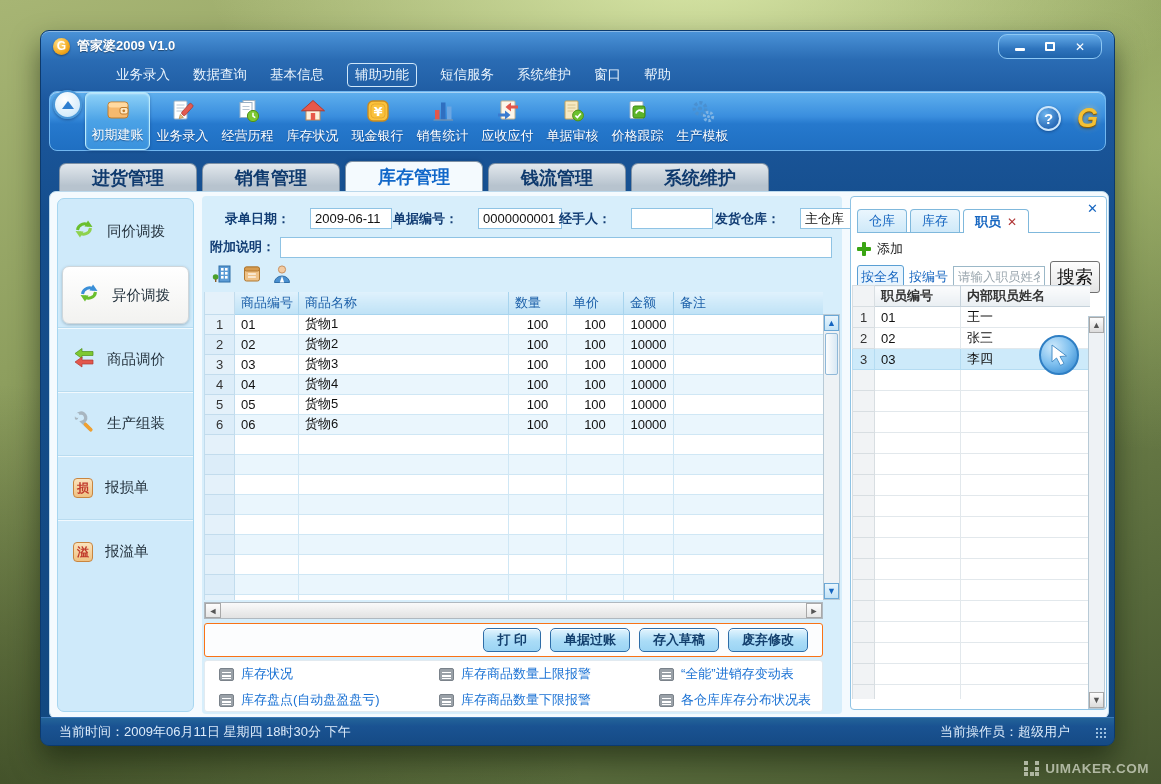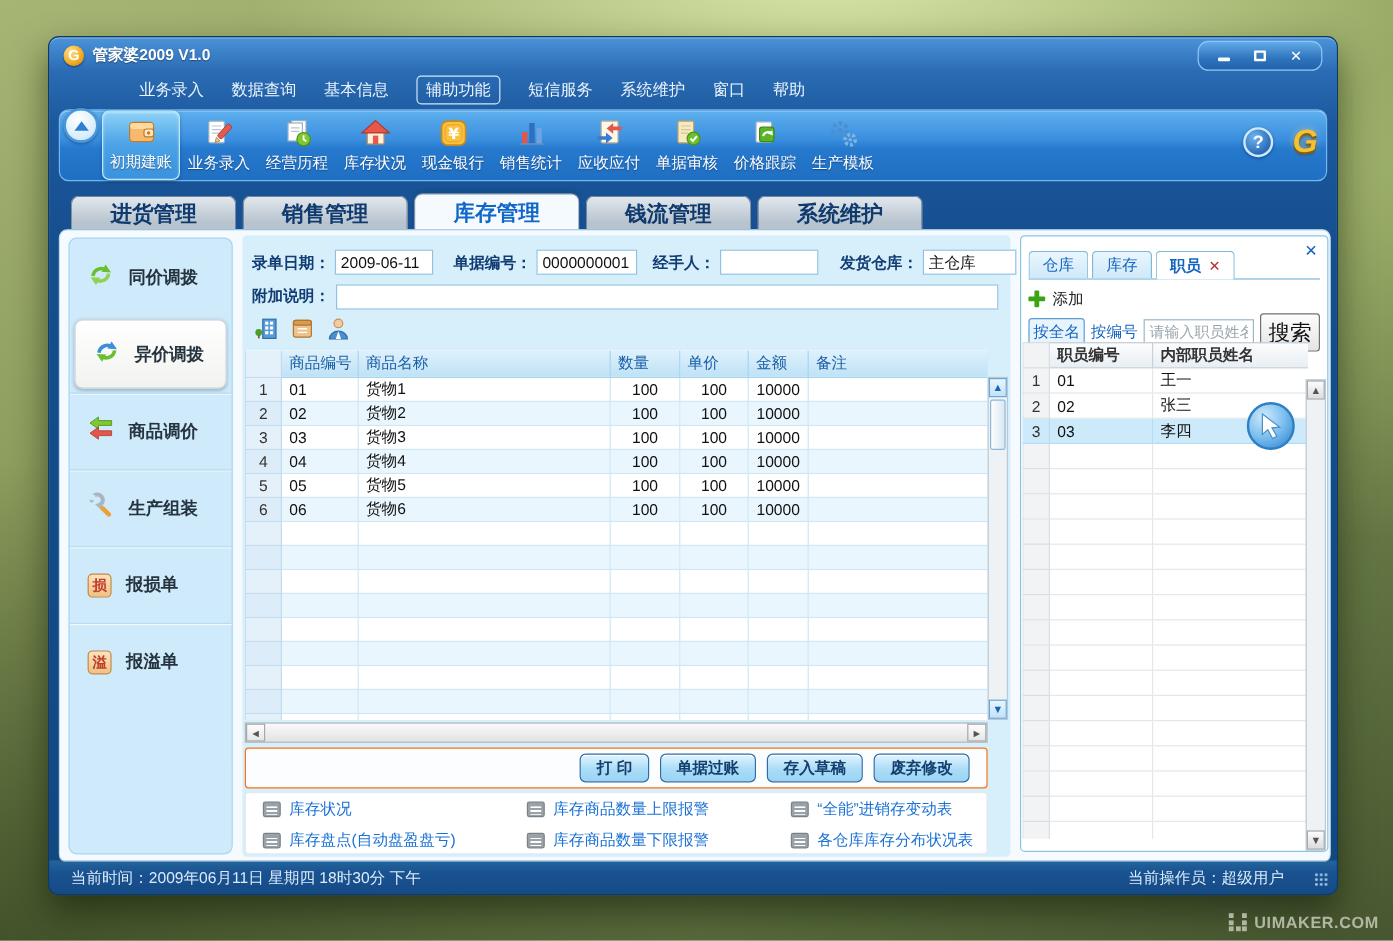--- a/index.html
+++ b/index.html
@@ -67,30 +67,30 @@
 
   
   .content { position:absolute; left:8px; top:160px; width:1060px; height:528px; background:#f4fafe;
     border-radius:7px; border:1px solid #bcd9ec; }
 
   
   .sidebar { position:absolute; left:7px; top:6px; width:137px; height:514px; background:#cfeafa;
     border:1px solid #a7d6f0; border-radius:7px; overflow:hidden; }
   .side-item { position:relative; height:64px; display:flex; align-items:center; gap:12px; padding-left:15px; cursor:default; }
   .side-item + .side-item { border-top:1px solid #b9dcf0; box-shadow:inset 0 1px 0 rgba(255,255,255,.7); }
-  .side-item .side-label { font-size:14.5px; font-weight:bold; color:#26343f;text-align:center; }
+  .side-item .side-label { font-size:14.5px; font-weight:normal; color:#26343f;text-align:center; }
   .side-item.active { background:linear-gradient(180deg,#ffffff,#f2f2f0); border-radius:7px; margin:3px 4px; height:58px;
     border:1px solid #cfd6da; box-shadow:0 1px 3px rgba(60,90,110,.35); }
   .stamp { display:inline-block; width:20px; height:20px; background:linear-gradient(180deg,#fae3bd,#efc282); border:1px solid #c9853f; border-radius:4px;
     color:#c0392b; font-size:12px; font-weight:bold; line-height:19px; text-align:center; }
 
   
   .center { position:absolute; left:152px; top:4px; width:640px; height:518px; background:#d7eefb; border-radius:4px; }
   .field-row1 { position:absolute; left:0; top:12px; right:0; height:22px; }
-  .fgroup { position:absolute; display:flex; align-items:center; gap:4px; }
+  .fgroup { position:absolute; display:flex; align-items:center; gap:20px;margin-left:15px; }
   .flabel { font-size:13px; color:#123d74; font-weight:bold; white-space:nowrap; }
   .finput { height:21px; border:1px solid #8fc3e4; background:#fff; font-size:13px; padding:0 4px; color:#111; font-family:inherit; }
   .field-row2 { position:absolute; left:0; top:40px; right:0; height:22px; display:flex; align-items:center; }
   .minirow { position:absolute; left:0; top:68px; right:0; height:24px; display:flex; align-items:center; gap:10px; padding:0 6px 0 10px; }
   .totals { margin-left:auto; display:flex; gap:24px; font-size:13px; color:#123d74; font-weight:bold; }
 
   
   .table-wrap { position:absolute; left:2px; top:96px; width:619px; height:308px; overflow:hidden; background:#fff; border:1px solid #9fccе8; border-color:#9fcce8; }
   table.grid { border-collapse:collapse; table-layout:fixed; width:619px; font-size:13px; }
   table.grid th { height:22px; background:linear-gradient(180deg,#dff1fc,#bfe2f6); color:#1b5fa8; font-weight:normal;

